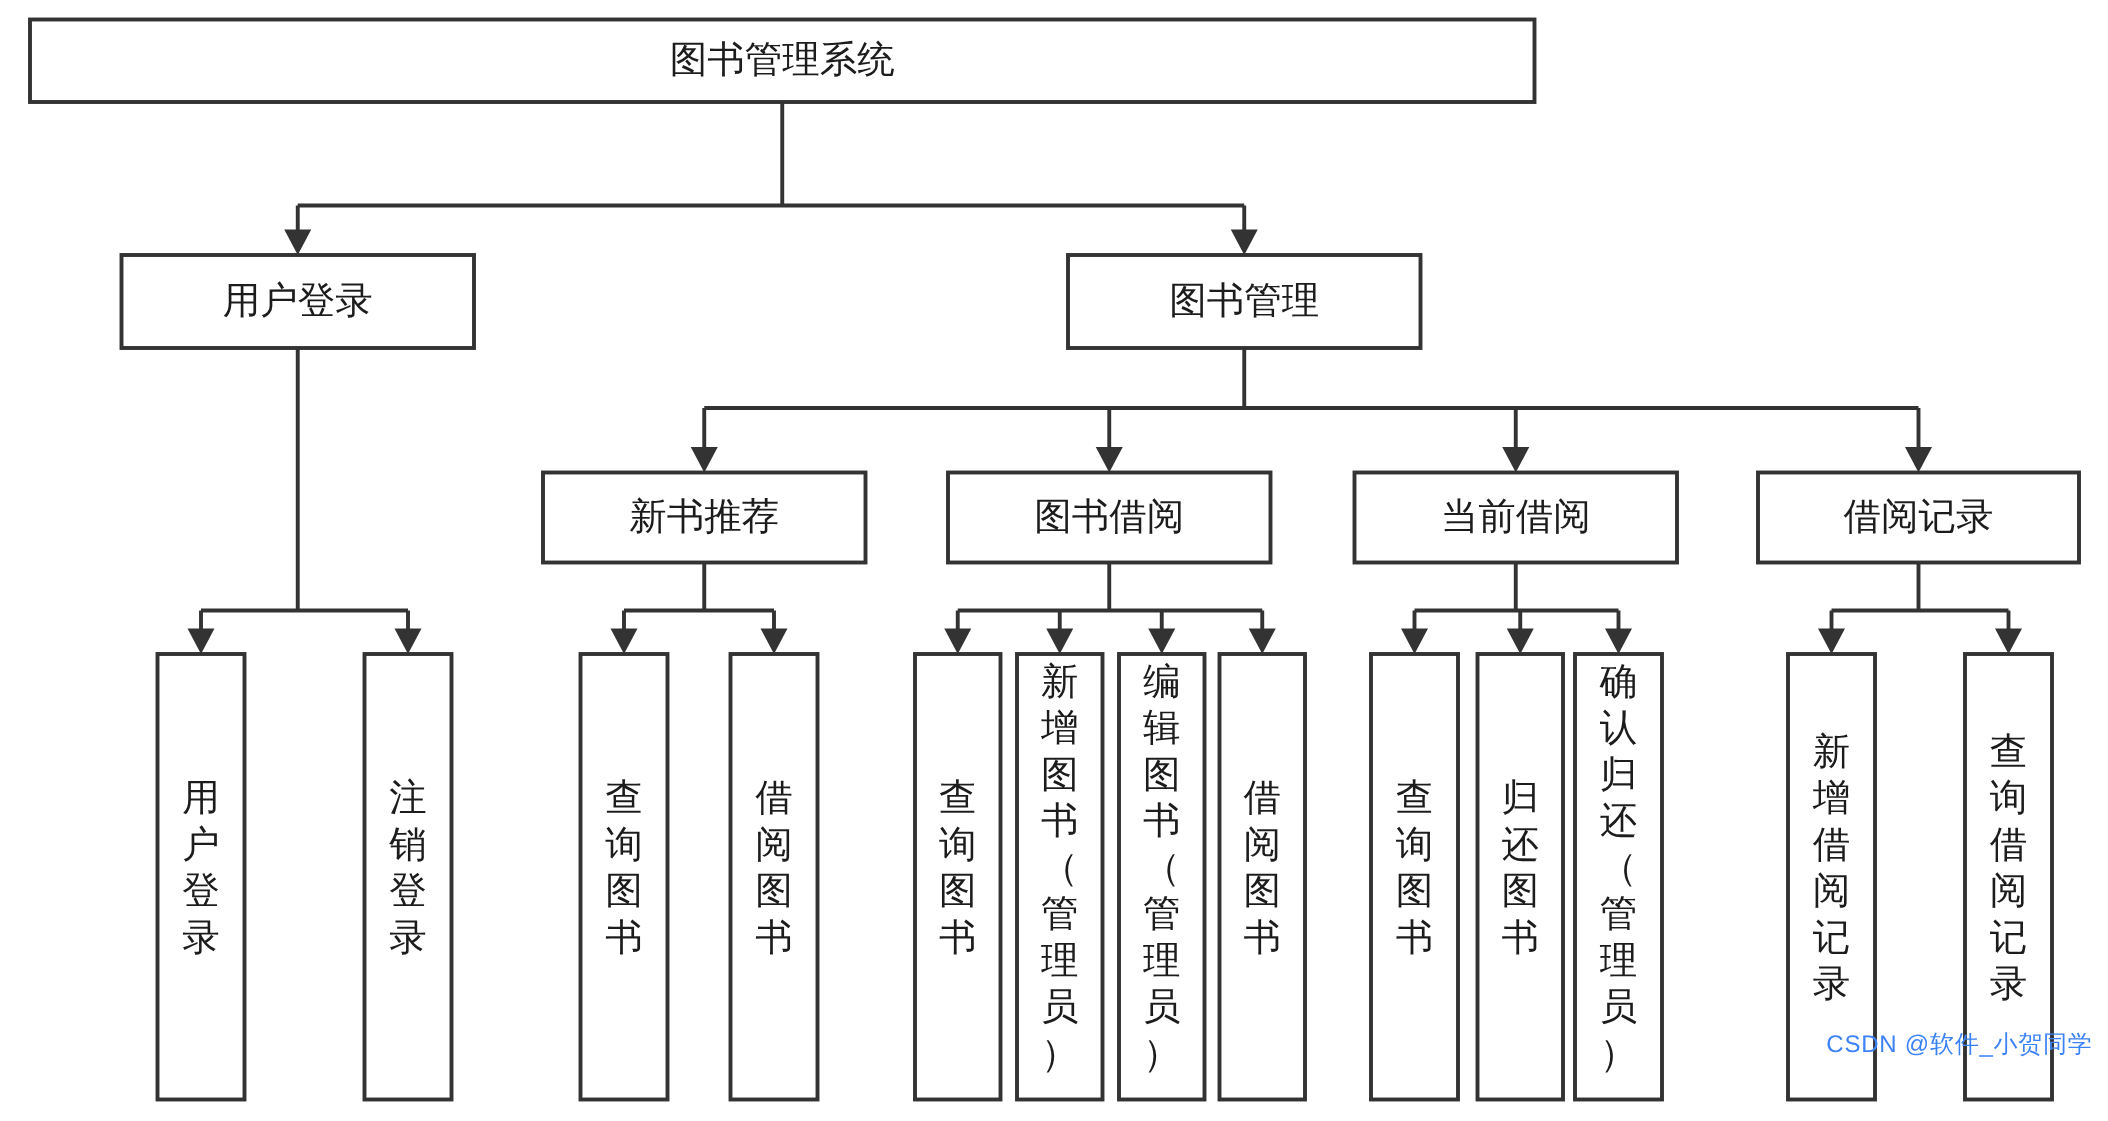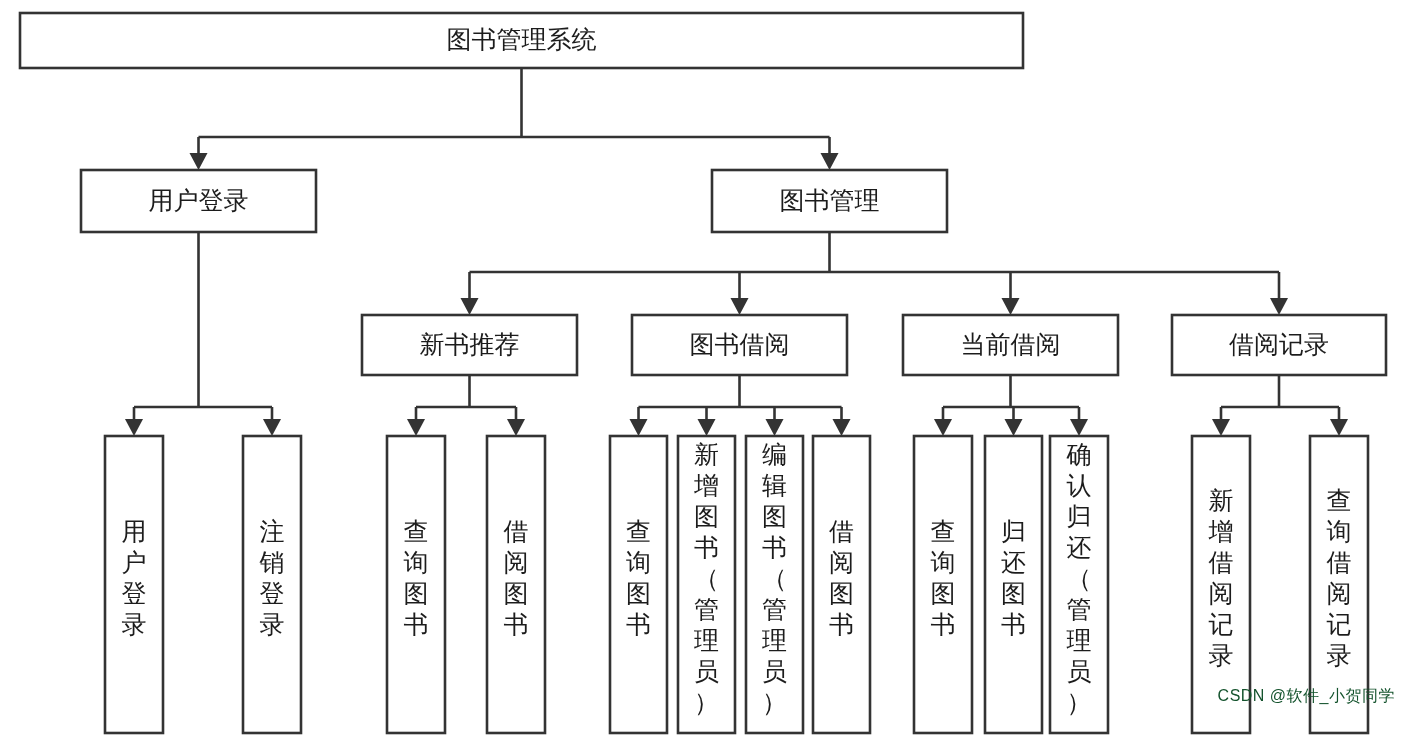--- a/index.html
+++ b/index.html
@@ -53,21 +53,21 @@
   .arrow-head {
     fill: #333333;
     stroke: none;
   }
   .watermark {
     position: absolute;
     right: 10px;
     bottom: 6px;
     font-family: "Liberation Sans", sans-serif;
     font-size: 16px;
-    color: #14532d;
+    color: #3b82f6;
     letter-spacing: 0.5px;
     white-space: nowrap;
     user-select: none;
   }
 </style>
 </head>
 <body>
 
 <div id="diagram-root">
   <svg class="flow" viewBox="0 0 1405 747" xmlns="http://www.w3.org/2000/svg">

